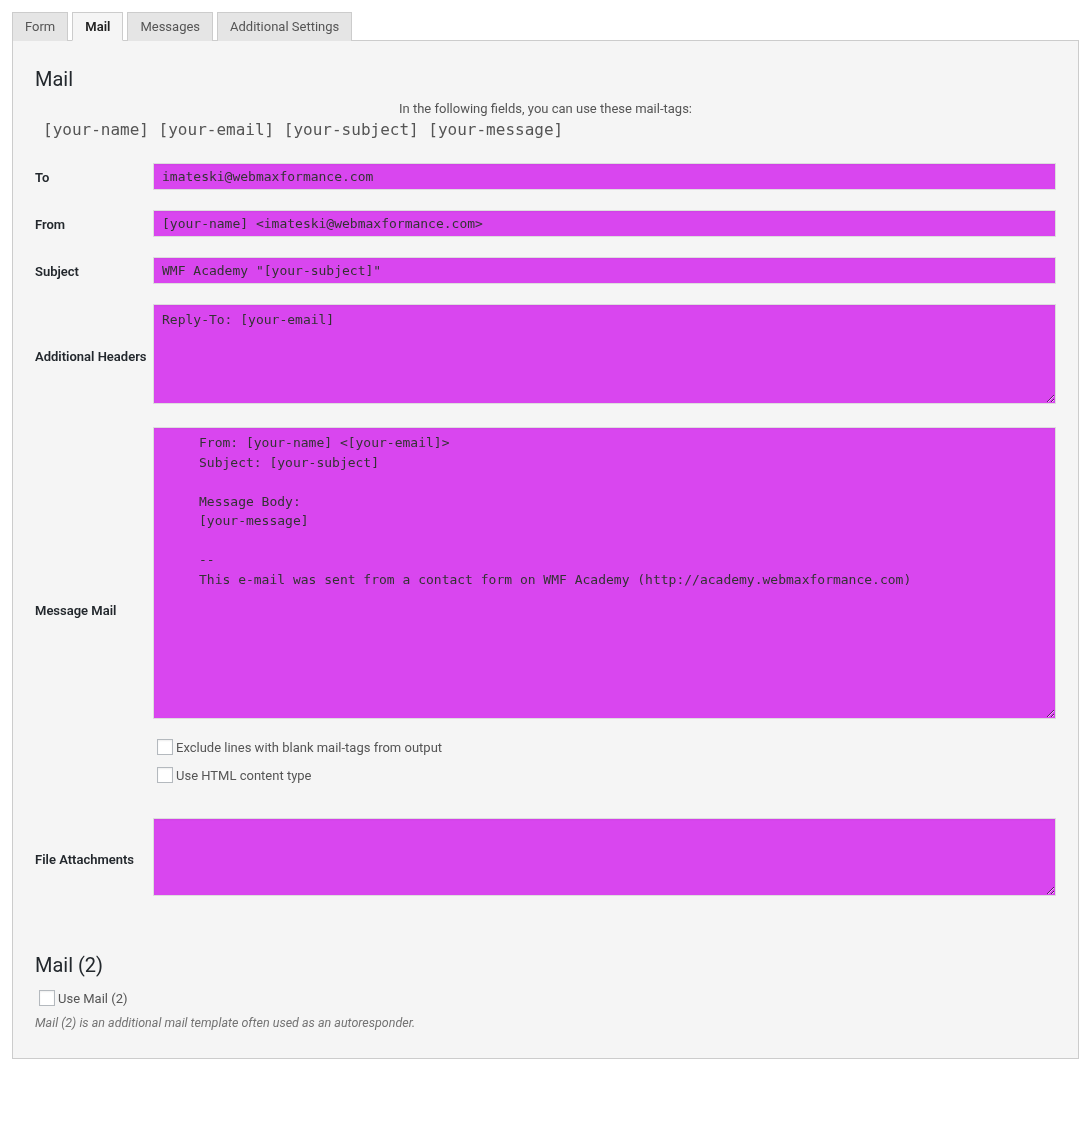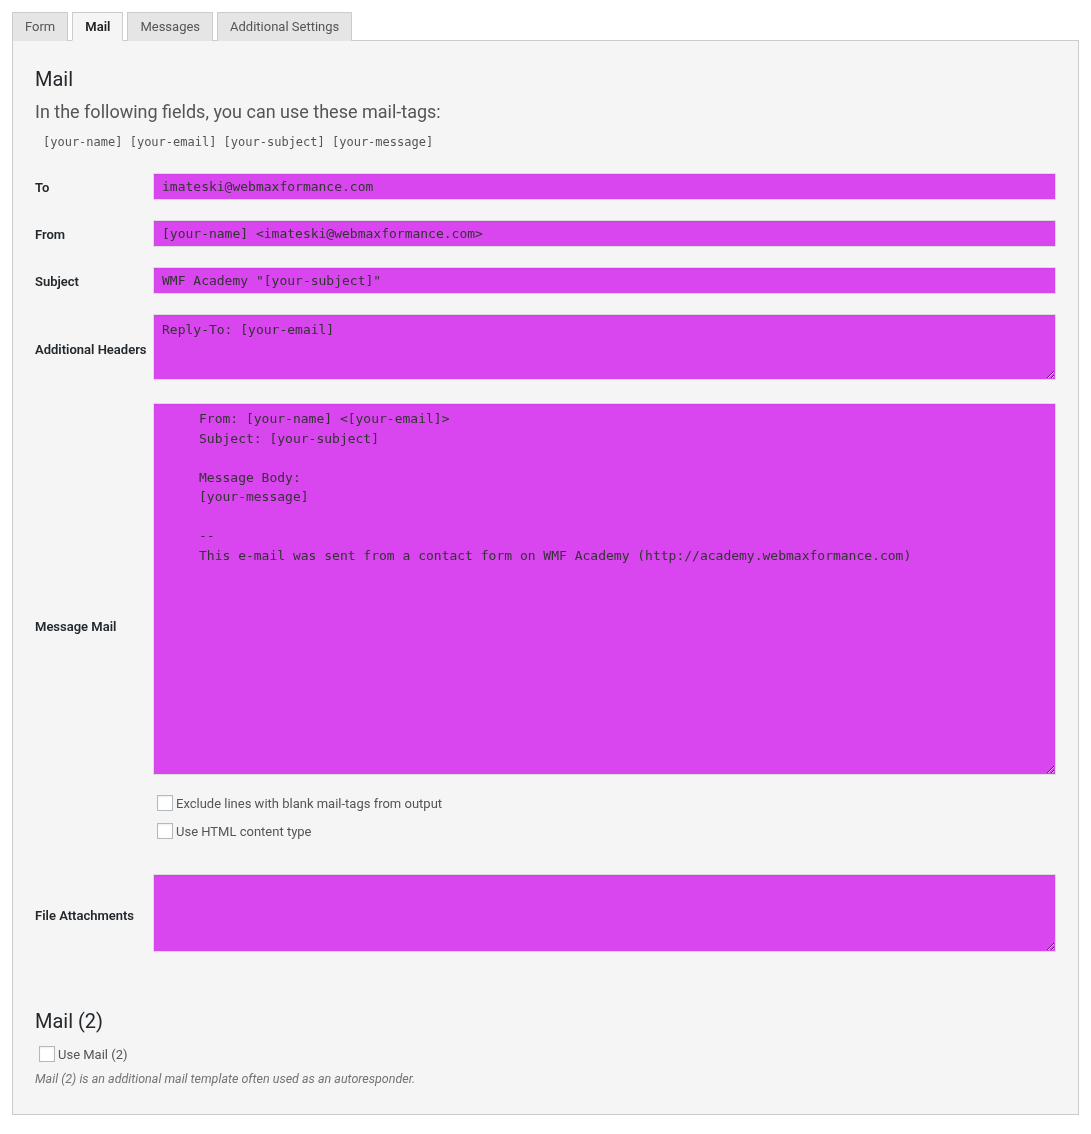--- a/index.html
+++ b/index.html
@@ -39,26 +39,27 @@
     padding: 18px 22px 28px 22px;
   }
   h2 {
     font-size: 20px;
     font-weight: 400;
     margin: 8px 0 10px 0;
     color: #23282d;
   }
   .intro {
     color: #555;
-    font-size: 18px;
-    margin-bottom: 13px;
+    font-size: 13px;
+    margin-bottom: 4px;
+    text-align: center;
   }
   .mailtags {
     font-family: Consolas, Monaco, monospace;
-    font-size: 12px;
+    font-size: 16px;
     color: #555;
     margin: 4px 0 24px 8px;
   }
   .row {
     display: flex;
     margin-bottom: 20px;
     align-items: center;
   }
   .row-label {
     width: 118px;
@@ -76,22 +77,22 @@
     width: 100%;
     border: 1px solid #ddd;
     background: #d946ef;
     padding: 5px 8px;
     font-family: Consolas, Monaco, monospace;
     font-size: 13px;
     color: #333;
     box-shadow: inset 0 1px 2px rgba(0,0,0,0.05);
   }
   textarea { resize: both; line-height: 1.5; }
-  .ta-headers { height: 66px; }
-  .ta-body { height: 372px; padding-left: 45px; }
+  .ta-headers { height: 100px; }
+  .ta-body { height: 292px; padding-left: 45px; }
   .ta-attach { height: 78px; }
   .cbrow {
     display: flex;
     align-items: center;
     gap: 0;
     margin-bottom: 6px;
     color: #555;
     font-size: 13px;
   }
   input[type=checkbox] {

